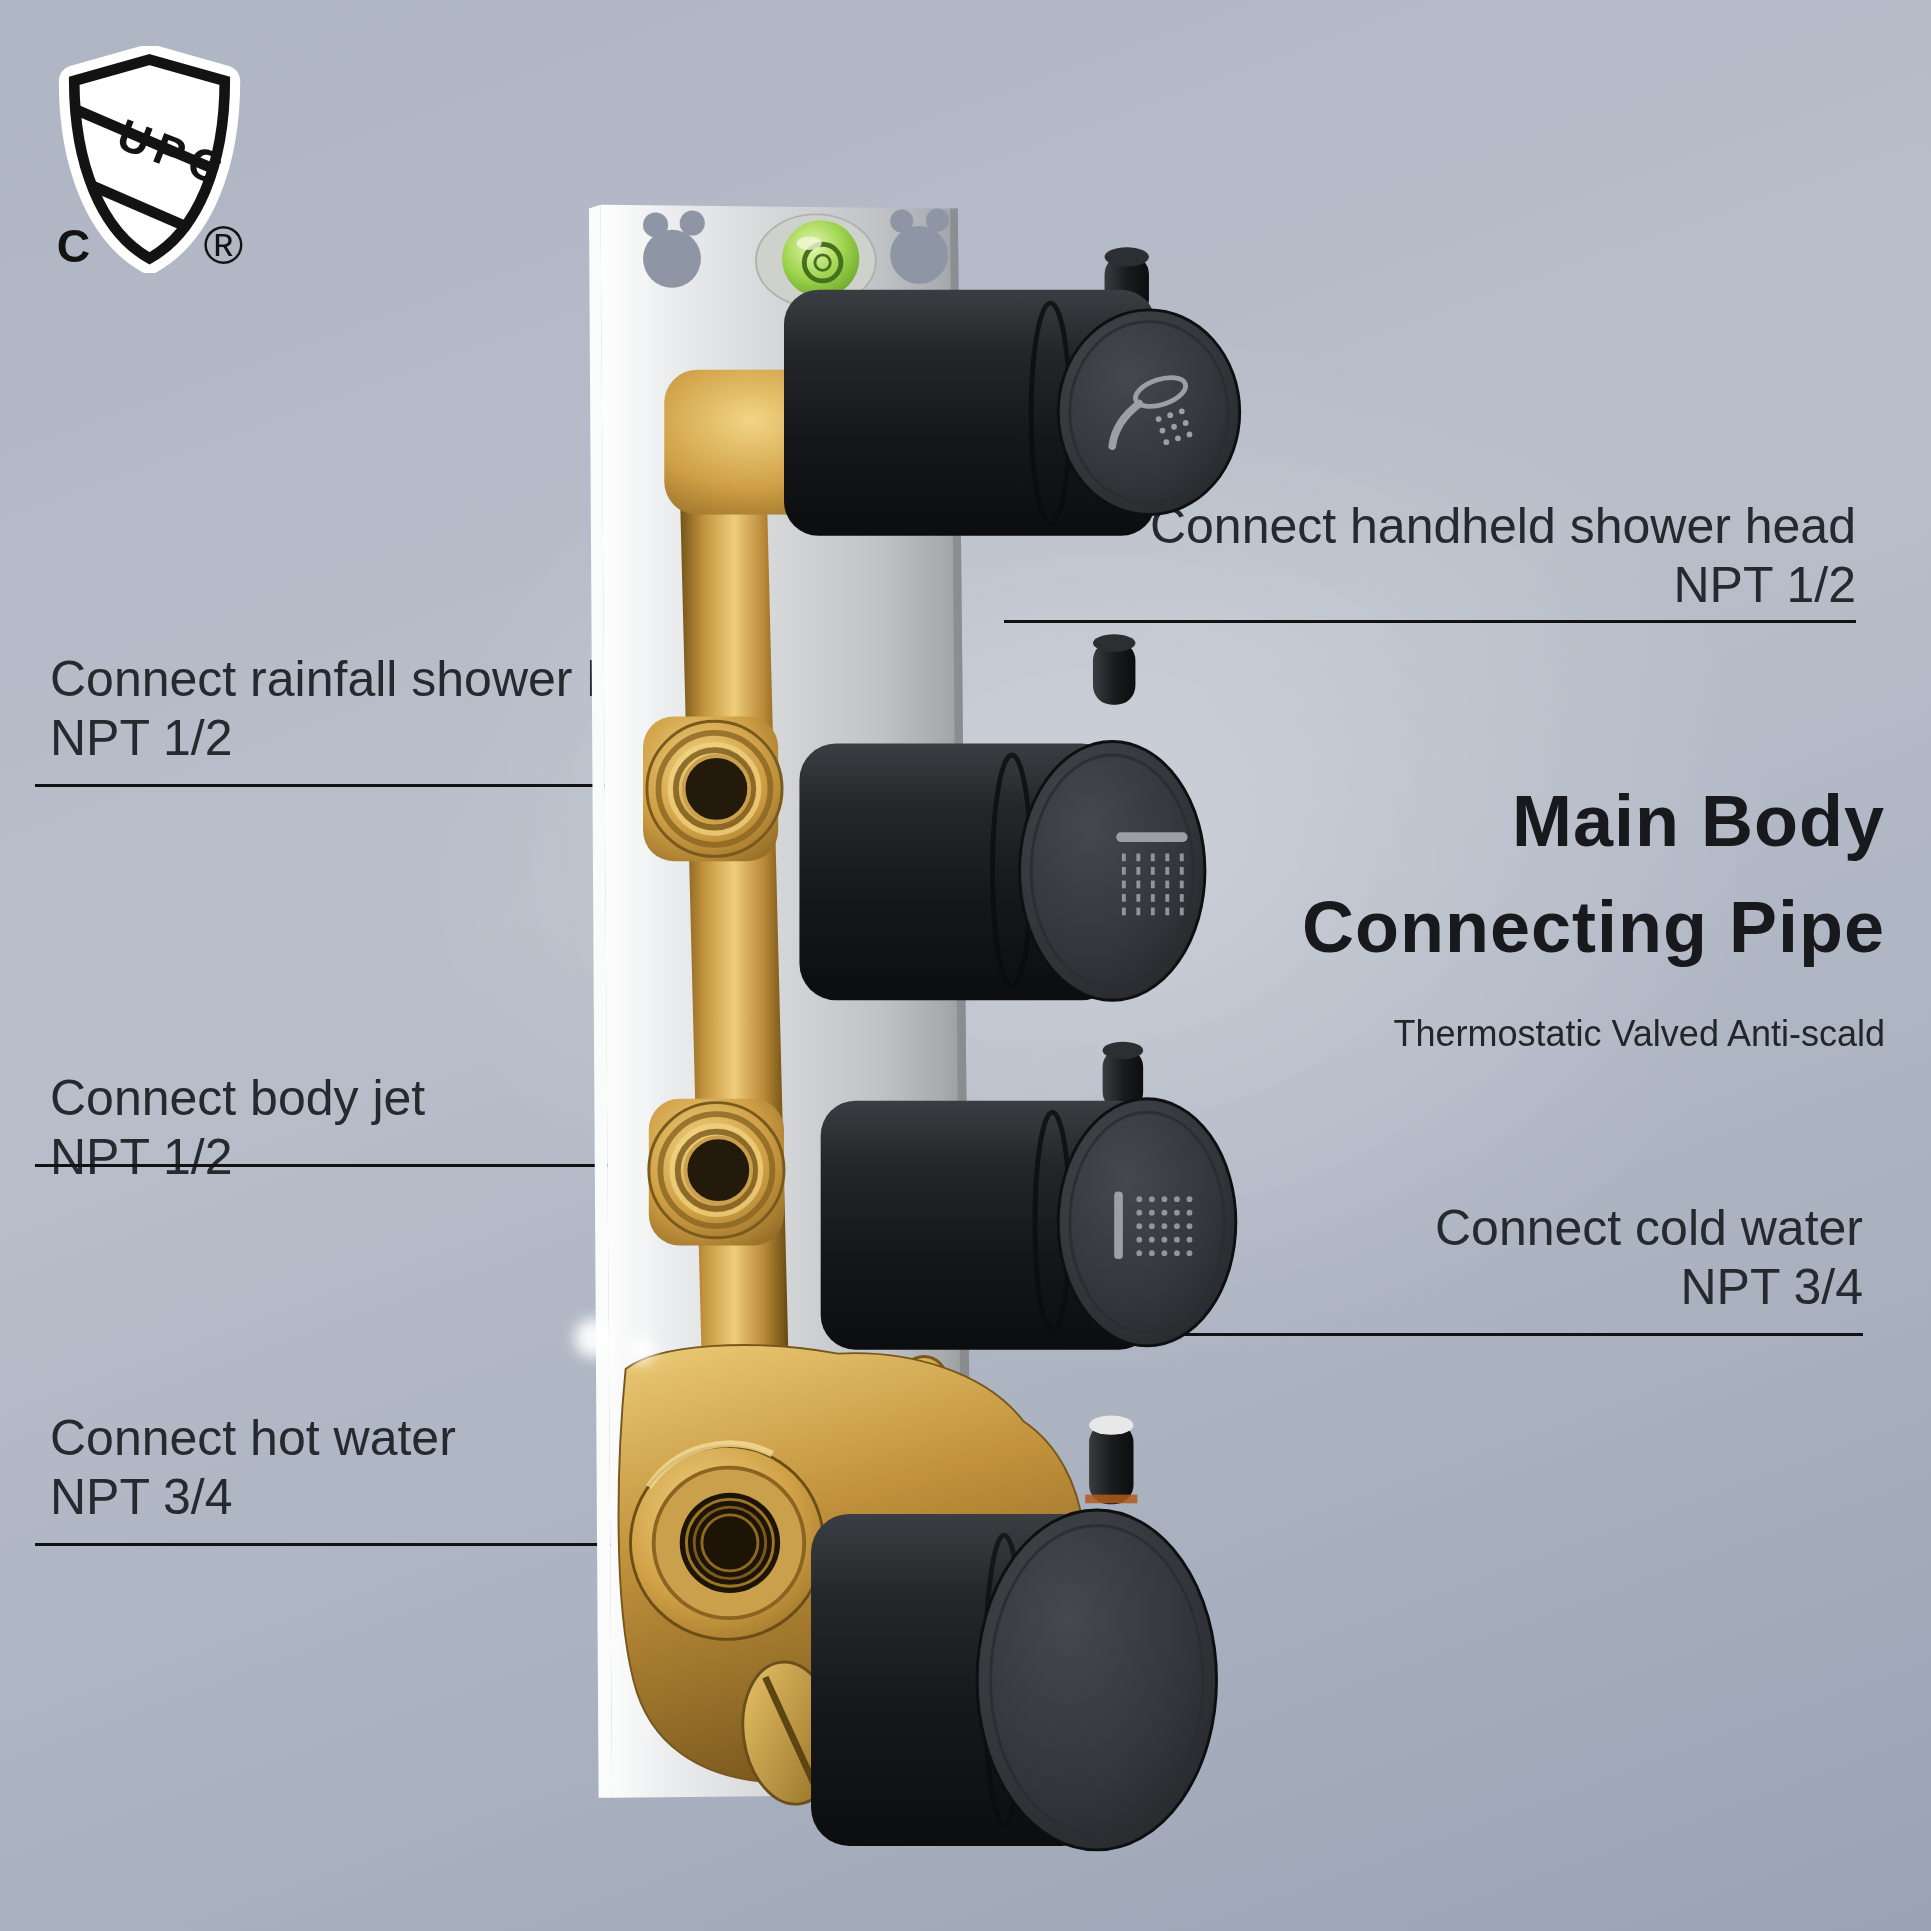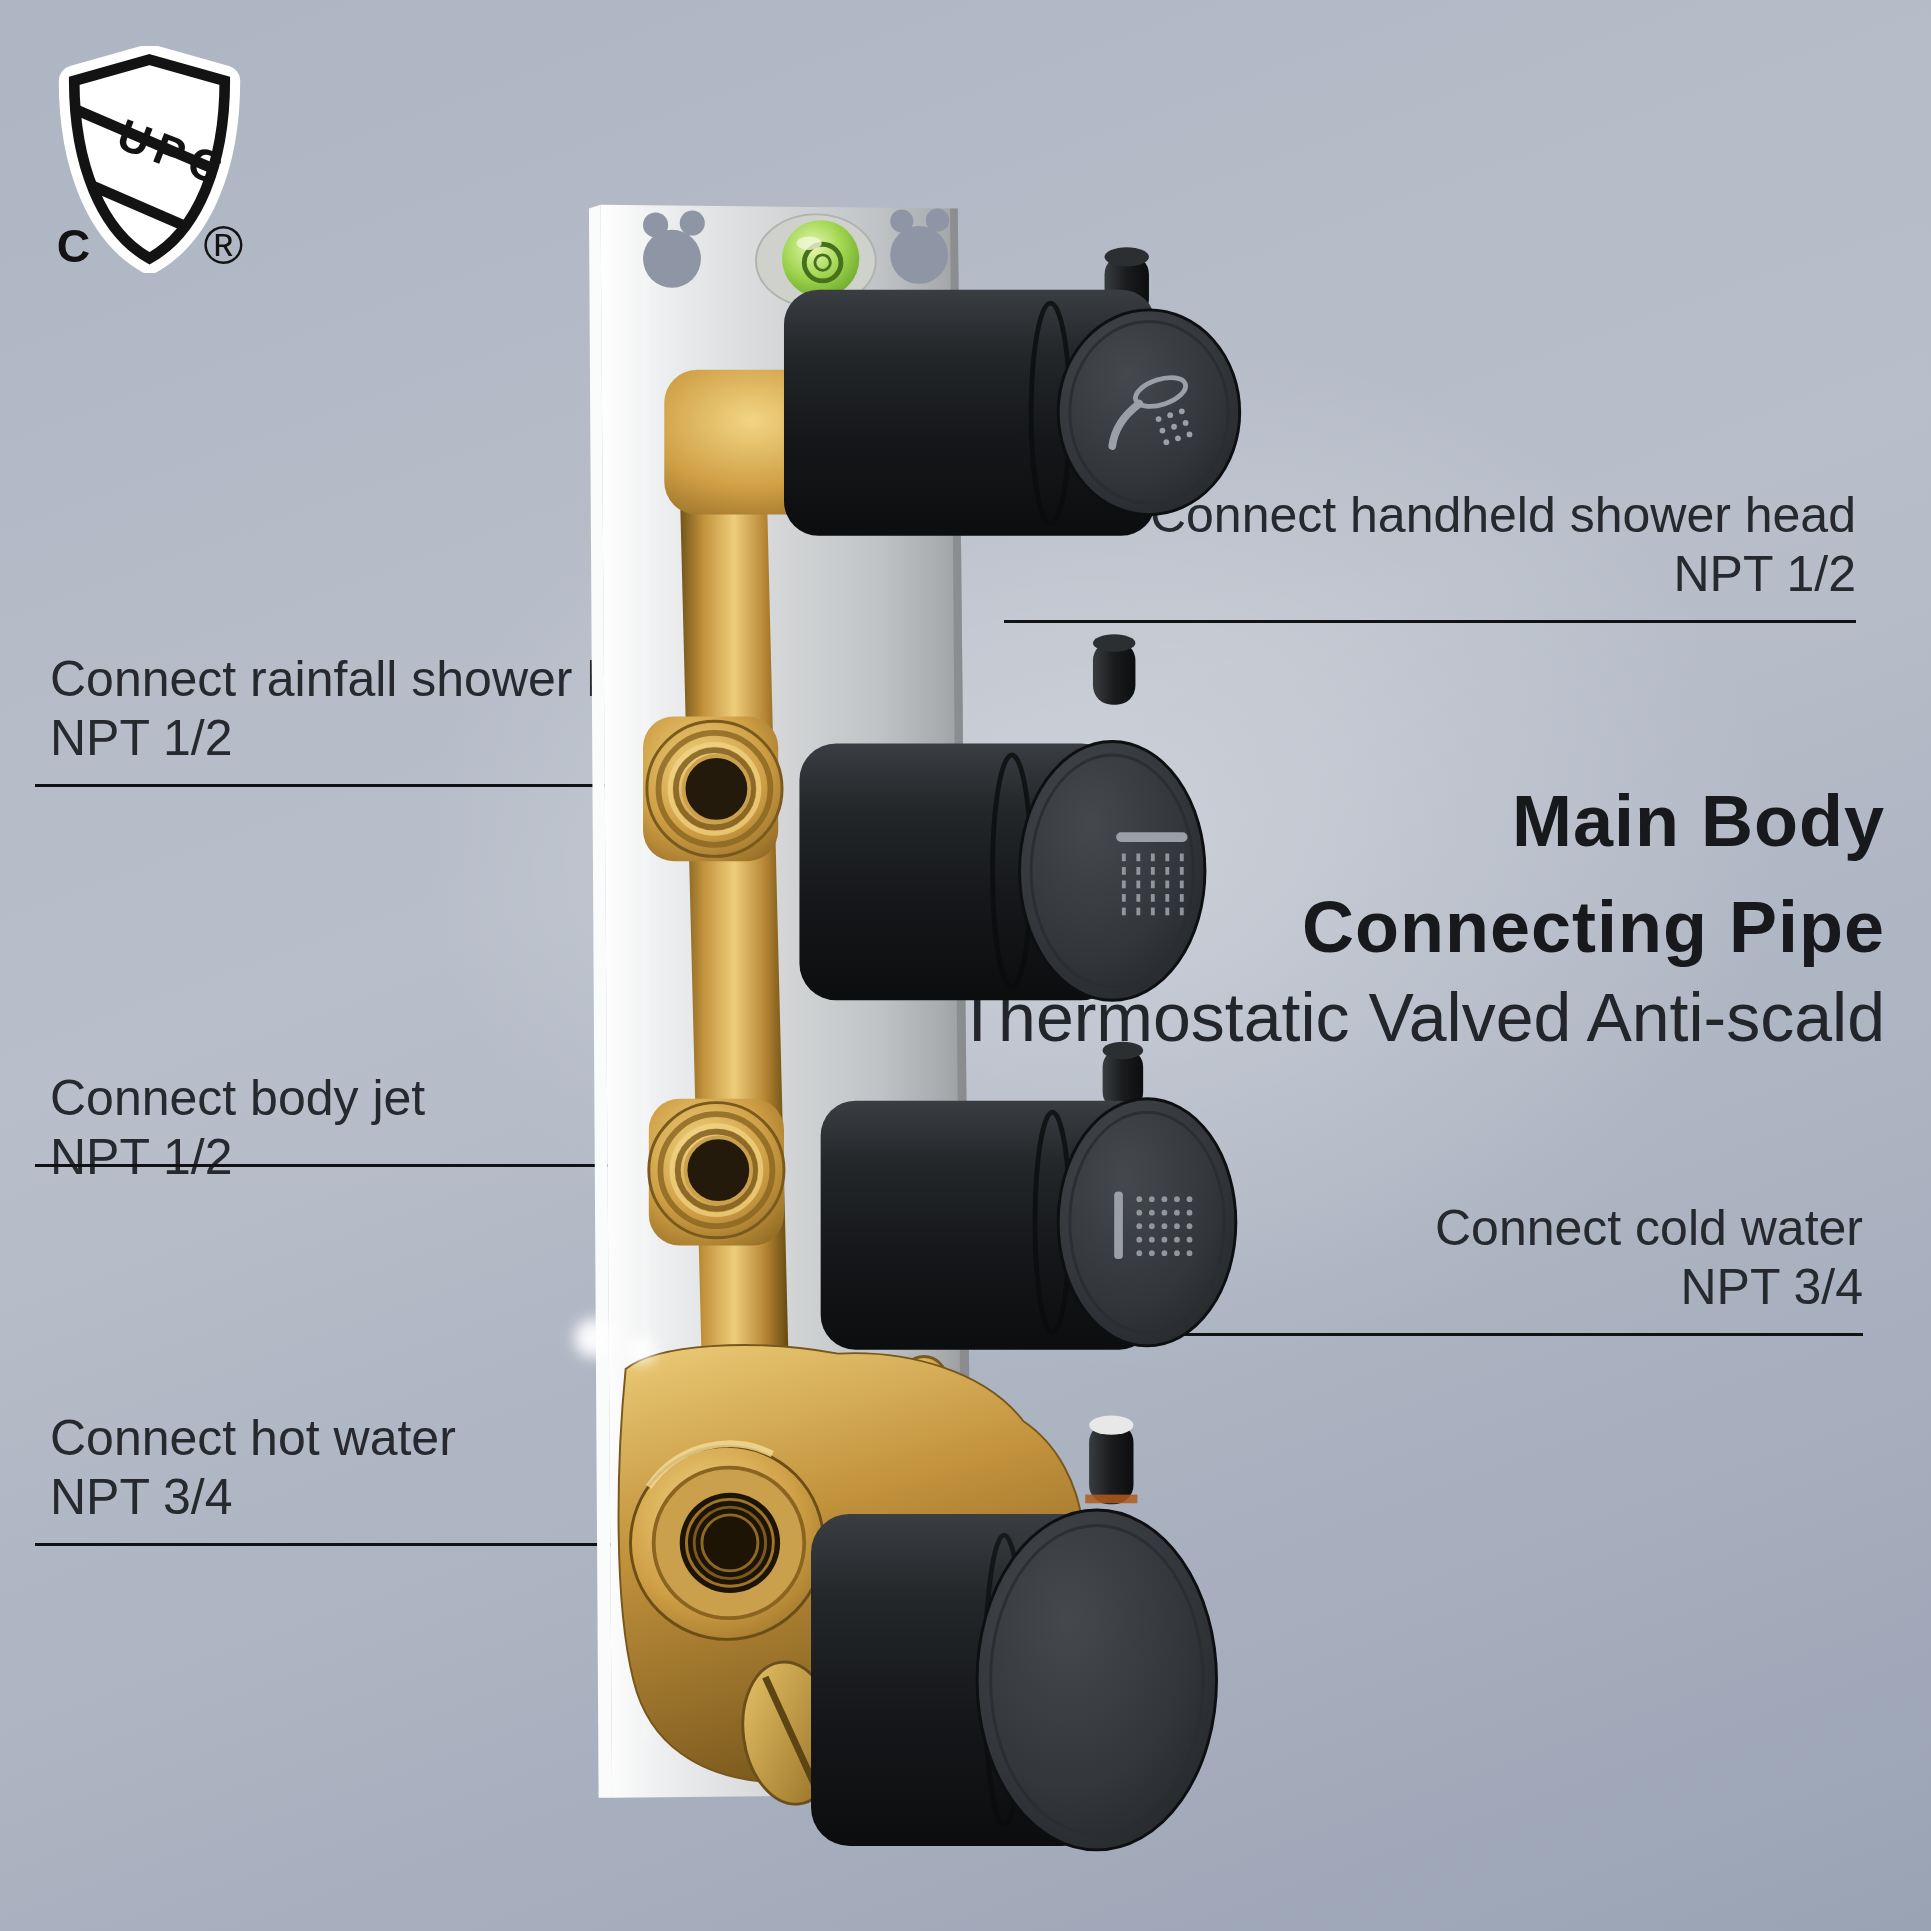--- a/index.html
+++ b/index.html
@@ -9,21 +9,21 @@
     background:
       radial-gradient(ellipse 946px 734px at 57% 44%, rgba(255,255,255,.30), rgba(255,255,255,0) 72%),
       linear-gradient(160deg,#aeb5c3 0%,#b9bfca 42%,#a7afbe 78%,#9aa3b4 100%);
   }
   .callout{position:absolute;font-size:50px;line-height:59px;color:#26292e;white-space:nowrap;}
   .callout.right{text-align:right;}
   .leader{position:absolute;height:2.9px;background:#111214;}
   .dot{position:absolute;width:41px;height:41px;border-radius:50%;background:#0b0b0c;}
   .headline{position:absolute;top:768px;right:46px;text-align:right;color:#17191d;}
   .headline .t{font-size:72px;font-weight:bold;line-height:106px;letter-spacing:1px;}
-  .headline .s{font-size:68px;font-weight:400;line-height:60px;margin-top:7px;color:#22252a;}
+  .headline .s{font-size:36px;font-weight:400;line-height:60px;margin-top:24px;color:#22252a;}
   svg{position:absolute;left:0;top:0;}
   .overlay{z-index:3;}
   .art{z-index:1;}
 </style>
 </head>
 <body>
 
 <div class="stage">
 
   <svg class="art" width="1931" height="1931" viewBox="0 0 2000 2000">
@@ -297,21 +297,21 @@
     <text x="4" y="224" font-family="Liberation Sans, sans-serif" font-size="48" font-weight="bold" fill="#131313">C</text>
     <text x="156" y="226" font-family="Liberation Sans, sans-serif" font-size="56" fill="#131313">®</text>
   </svg>
 
   <div class="headline">
     <div class="t">Main Body</div>
     <div class="t">Connecting Pipe</div>
     <div class="s">Thermostatic Valved Anti-scald</div>
   </div>
 
-  <div class="callout right" style="top:486px;right:75px;">
+  <div class="callout right" style="top:497px;right:75px;">
     <div>Connect handheld shower head</div>
     <div>NPT 1/2</div>
   </div>
   <div class="leader" style="left:1004px;top:620px;width:852px;"></div>
 
   <div class="callout" style="top:650px;left:50px;">
     <div>Connect rainfall shower head</div>
     <div>NPT 1/2</div>
   </div>
   <div class="leader" style="left:35px;top:784px;width:689px;"></div>

